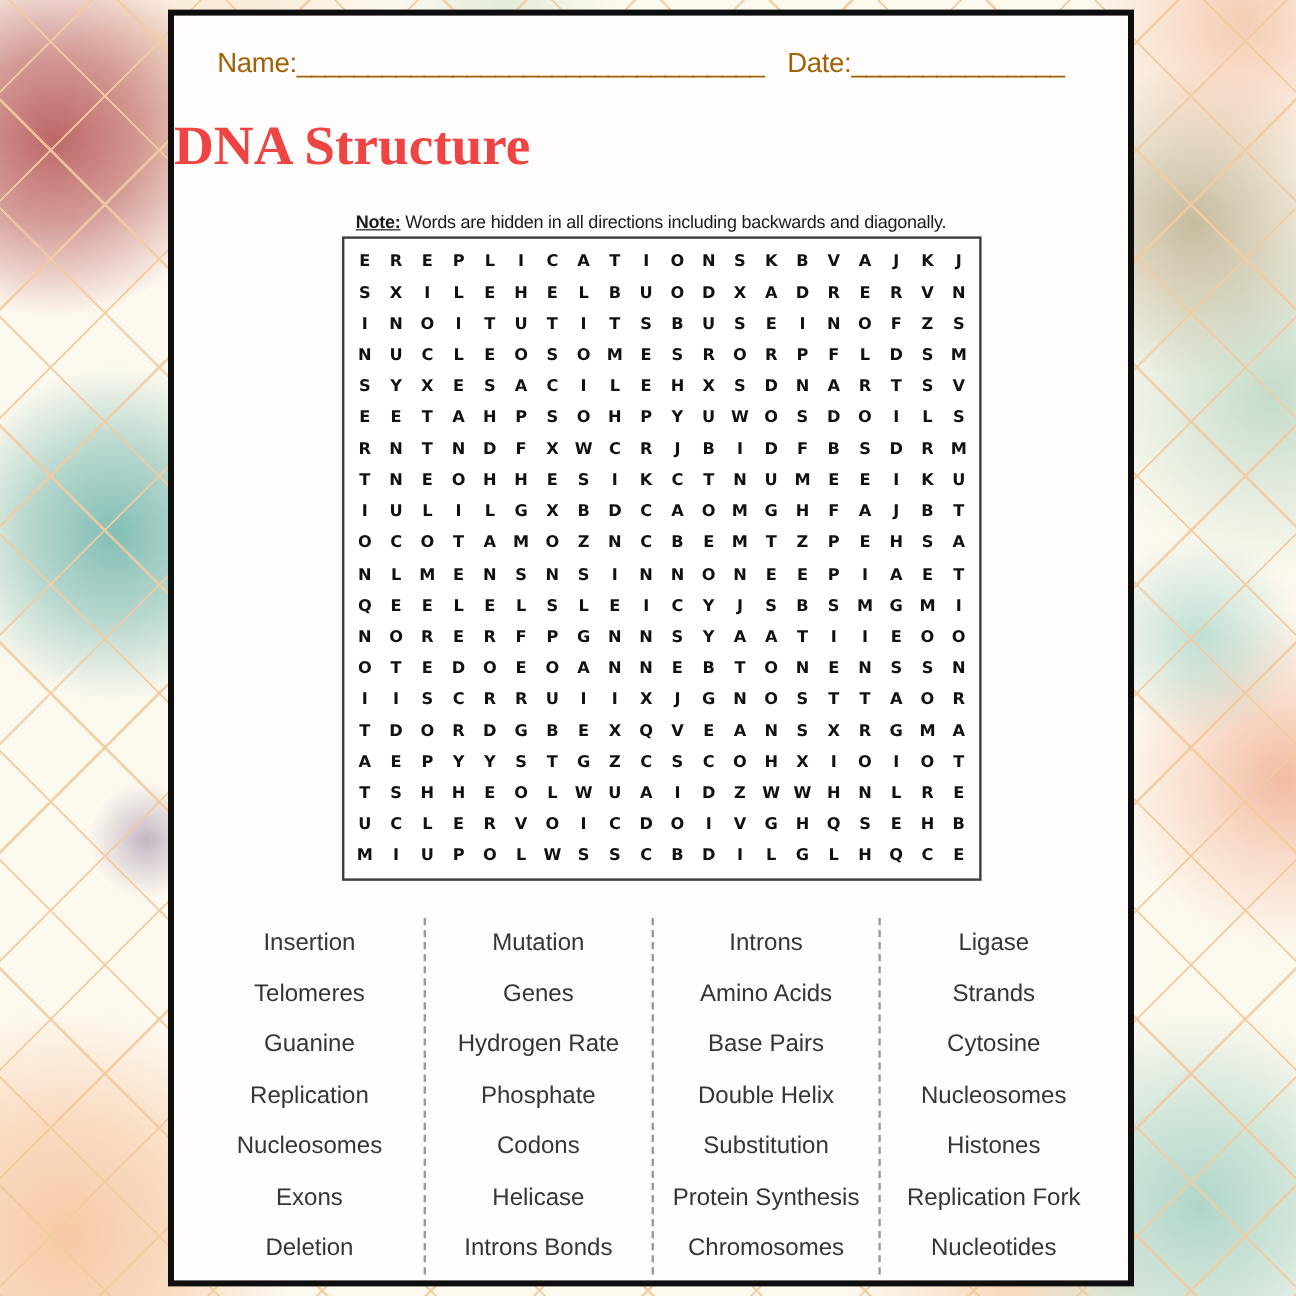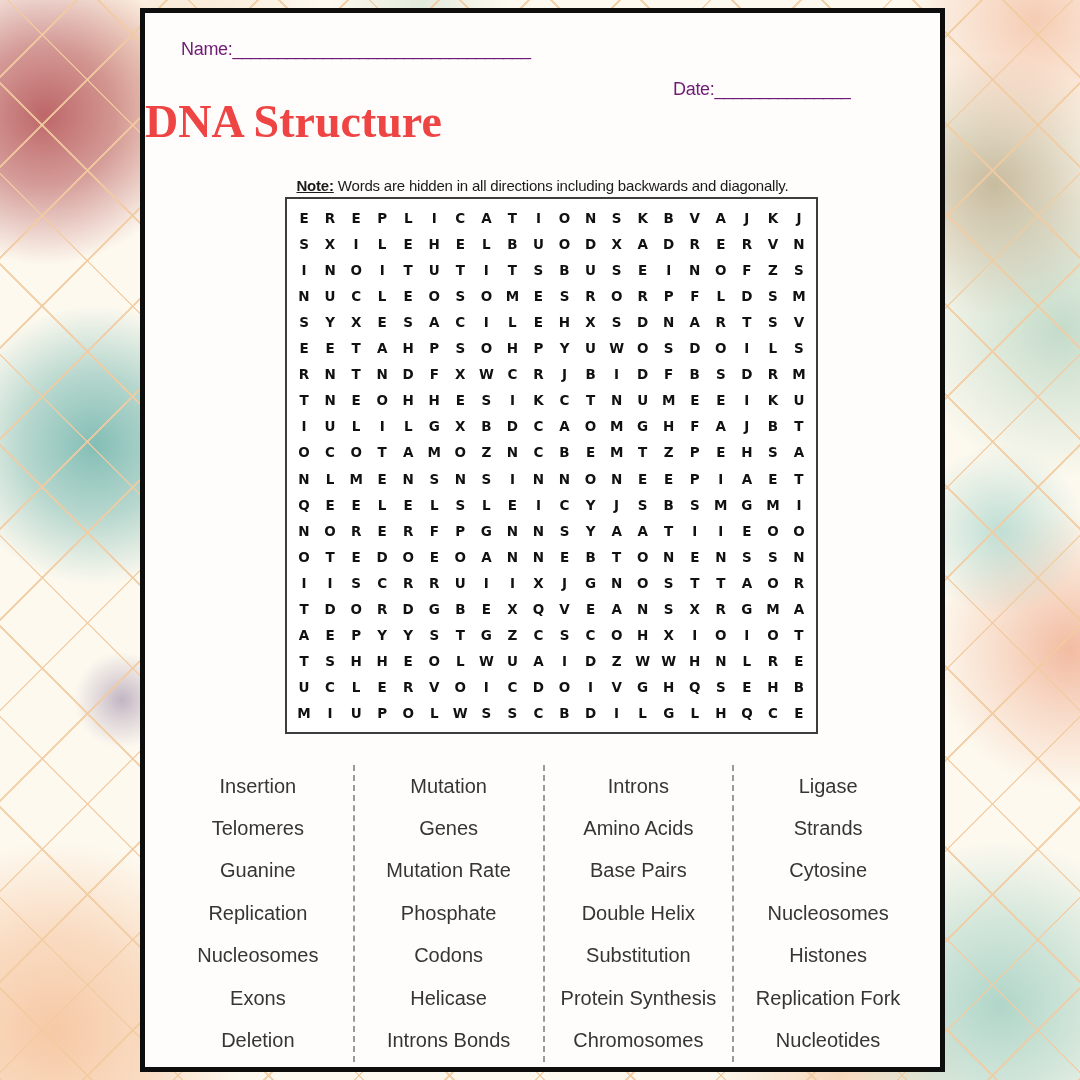--- a/index.html
+++ b/index.html
@@ -35,27 +35,27 @@
     width: 805px; height: 1064px;
     box-sizing: border-box;
     background: #fefdfb;
     border: 5px solid #0e0e0e;
   }
 
   
   .header-line {
     position: absolute;
     top: 26px; left: 36px; right: 40px;
-    font-size: 18px;
-    color: #701a75;
+    font-size: 23px;
+    color: #a16207;
     letter-spacing: -0.3px;
     white-space: nowrap;
   }
   .header-line .blank { letter-spacing: -1px; }
-  .date-group { position: absolute; left: 492px; top: 0; margin-top: 40px; }
+  .date-group { position: absolute; left: 475px; top: 0; }
 
   
   .title {
     position: absolute;
     top: 82px; left: 0; width: 100%;
     text-align: left;
     font-family: "Liberation Serif", serif;
     font-weight: bold;
     font-size: 46px;
     color: #ef4444;
@@ -543,21 +543,21 @@
         <div class="word">Telomeres</div>
         <div class="word">Guanine</div>
         <div class="word">Replication</div>
         <div class="word">Nucleosomes</div>
         <div class="word">Exons</div>
         <div class="word">Deletion</div>
       </div>
     <div class="word-column">
         <div class="word">Mutation</div>
         <div class="word">Genes</div>
-        <div class="word">Mutation Rate</div>
+        <div class="word">Hydrogen Rate</div>
         <div class="word">Phosphate</div>
         <div class="word">Codons</div>
         <div class="word">Helicase</div>
         <div class="word">Introns Bonds</div>
       </div>
     <div class="word-column">
         <div class="word">Introns</div>
         <div class="word">Amino Acids</div>
         <div class="word">Base Pairs</div>
         <div class="word">Double Helix</div>

